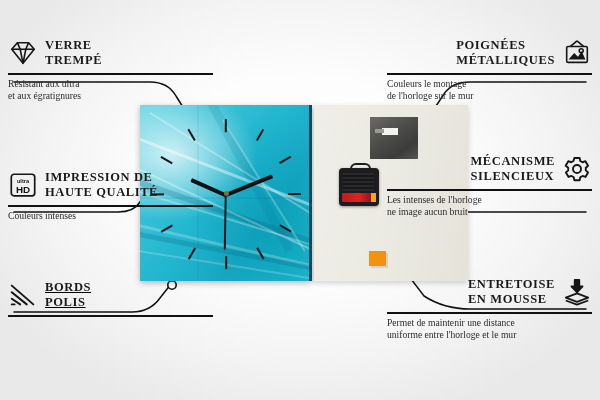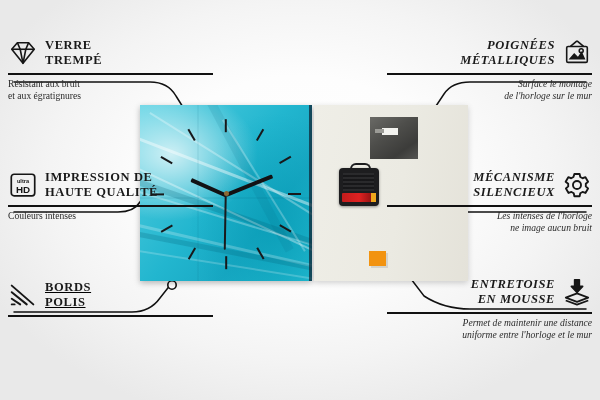--- a/index.html
+++ b/index.html
@@ -14,21 +14,21 @@
     background:
       radial-gradient(ellipse 58% 62% at 50% 45%, #ffffff 0%, #fdfdfd 42%, #f4f4f4 72%, #e9e9e9 100%);
     overflow:hidden;
   }
   
   #wires{position:absolute;left:0;top:0;width:600px;height:400px;pointer-events:none;}
 
   
   .feat{position:absolute;width:205px;}
   .feat.left{left:8px;text-align:left;}
-  .feat.right{right:8px;text-align:right;font-style:italic;}
+  .feat.right{right:8px;text-align:left;}
 
   .head{display:flex;align-items:center;gap:7px;min-height:34px;}
   .feat.left .head{justify-content:flex-start;}
   .feat.right .head{justify-content:flex-end;flex-direction:row;}
 
   .ico{width:30px;height:30px;flex:0 0 30px;display:block;}
   .ttl{
     font-family:"Liberation Serif", serif;
     font-weight:bold;font-size:12.5px;letter-spacing:.6px;
     color:#1a1a1a;line-height:1.22;text-transform:uppercase;
@@ -37,21 +37,21 @@
   .sub{
     font-family:"Liberation Serif", serif;
     font-size:9.6px;color:#2b2b2b;line-height:1.32;
   }
 
   
   #f-verre     {top:36px;}
   #f-impression{top:168px;}
   #f-bords     {top:278px;text-decoration:underline;}
   #f-poignees  {top:36px;}
-  #f-mecanisme {top:168px;}
+  #f-mecanisme {top:152px;}
   #f-entretoise{top:275px;}
 
   
   #product{position:absolute;left:140px;top:105px;width:328px;height:176px;}
 
   #panel-front{
     position:absolute;left:0;top:0;width:172px;height:176px;
     background:
       radial-gradient(ellipse 120% 90% at 18% 28%, rgba(255,255,255,.75) 0%, rgba(255,255,255,0) 42%),
       radial-gradient(ellipse 90% 120% at 78% 70%, rgba(0,150,175,.55) 0%, rgba(0,150,175,0) 55%),
@@ -188,21 +188,21 @@
             <path d="M22 5 L19 12 L16 27"></path>
         </g>
       </svg>
       <div class="ttl">
         <div>VERRE</div>
         <div>TREMPÉ</div>
       </div>
     </div>
     <div class="rule"></div>
     <div class="sub">
-      <div>Résistant aux bruit</div>
+      <div>Résistant aux ultra</div>
       <div>et aux égratignures</div>
     </div>
   </div>
 
   <div class="feat left" id="f-impression">
     <div class="head">
       <svg class="ico" viewBox="0 0 32 32">
         <rect x="3.5" y="4.5" width="25" height="23" rx="3" fill="none" stroke="#161616" stroke-width="1.8"></rect>
         <text x="16" y="14" font-family="Liberation Sans, sans-serif" font-size="6" font-weight="bold" fill="#161616" text-anchor="middle">ultra</text>
         <text x="16" y="24" font-family="Liberation Sans, sans-serif" font-size="10.5" font-weight="bold" fill="#161616" text-anchor="middle">HD</text>
@@ -247,21 +247,21 @@
           <path d="M16 3 L9 9"></path>
             <path d="M16 3 L23 9"></path>
           <rect x="5" y="9" width="22" height="17" rx="1.5"></rect>
           <path d="M7 23 L13 16 L17 20 L21 14 L25 23 Z" fill="#161616" stroke="none"></path>
           <circle cx="20.5" cy="13.5" r="2.1"></circle>
         </g>
       </svg>
     </div>
     <div class="rule"></div>
     <div class="sub">
-      <div>Surface le montage</div>
+      <div>Couleurs le montage</div>
       <div>de l'horloge sur le mur</div>
     </div>
   </div>
 
   <div class="feat right" id="f-mecanisme">
     <div class="head">
       <div class="ttl">
         <div>MÉCANISME</div>
         <div>SILENCIEUX</div>
       </div>

